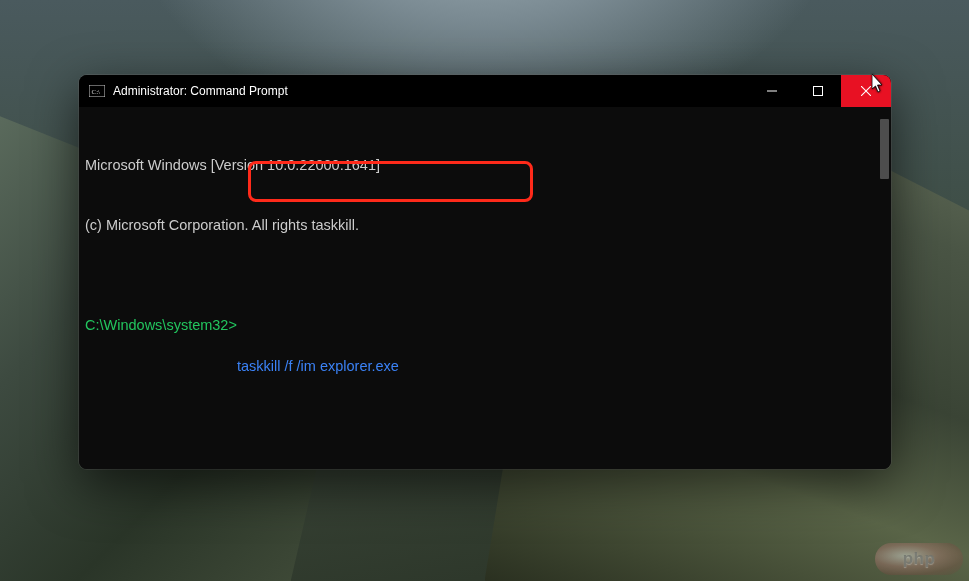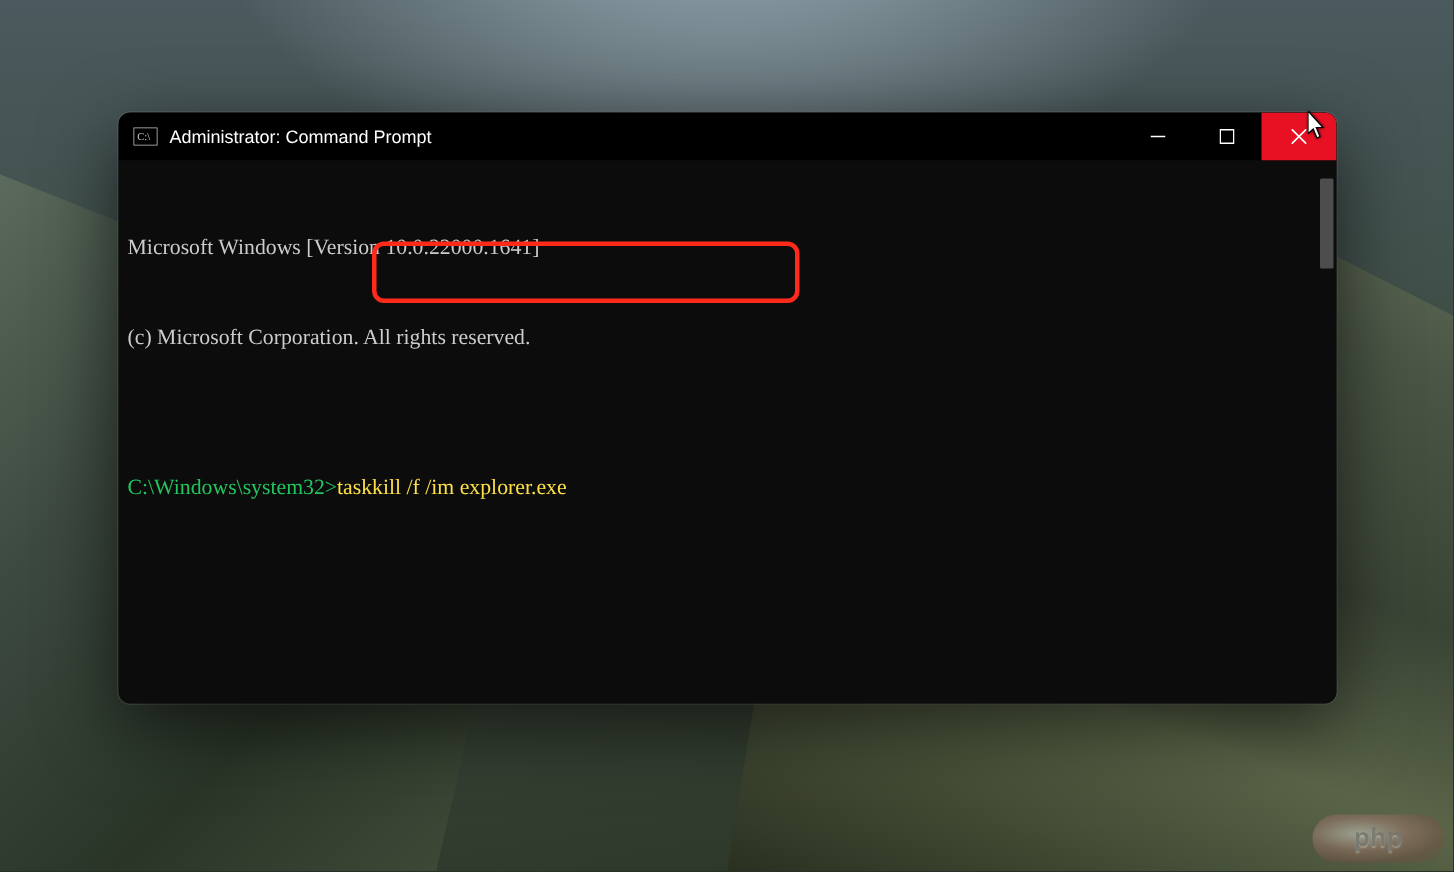--- a/index.html
+++ b/index.html
@@ -65,31 +65,31 @@
     display: flex; align-items: center; justify-content: center;
     color: #fff;
   }
   .win-btn.close { background: #e81123; width: 50px; }
   .win-btn svg { display: block; }
 
   .terminal {
     flex: 1;
     background: #0c0c0c;
     color: #cccccc;
-    font-family: Liberation Serif, serif;
+    font-family: Liberation Sans, sans-serif;
     font-size: 14.5px;
     line-height: 20px;
     padding: 8px 8px 8px 6px;
     position: relative;
     white-space: pre;
   }
   .terminal .line { display: block; }
   .terminal .prompt-line { display: flex; }
   .terminal .prompt { color: #22c55e; }
-  .terminal .cmd { color: #fde047; }
+  .terminal .cmd { color: #3b82f6; margin-top: 41px; }
 
   .scrollbar {
     position: absolute;
     right: 2px; top: 12px;
     width: 9px; height: 60px;
     background: #4d4d4d;
     border-radius: 1px;
   }
 
   .highlight-box {
@@ -154,21 +154,21 @@
         <svg width="10" height="10" viewBox="0 0 10 10">
           <line x1="0" y1="0" x2="10" y2="10" stroke="#fff" stroke-width="1.1"></line>
           <line x1="10" y1="0" x2="0" y2="10" stroke="#fff" stroke-width="1.1"></line>
         </svg>
       </div>
     </div>
   </div>
 
   <div class="terminal">
     <span class="line">Microsoft Windows [Version 10.0.22000.1641]</span>
-    <span class="line">(c) Microsoft Corporation. All rights reserved.</span>
+    <span class="line">(c) Microsoft Corporation. All rights taskkill.</span>
     <span class="line"></span>
     <span class="prompt-line"><span class="prompt">C:\Windows\system32&gt;</span><span class="cmd">taskkill /f /im explorer.exe</span></span>
 
     <div class="scrollbar"></div>
   </div>
 </div>
 
 <div class="highlight-box" style="left: 248px; top: 161px; width: 285px; height: 41px;"></div>
 
 <div class="cursor-arrow" style="left: 872px; top: 74px;">

